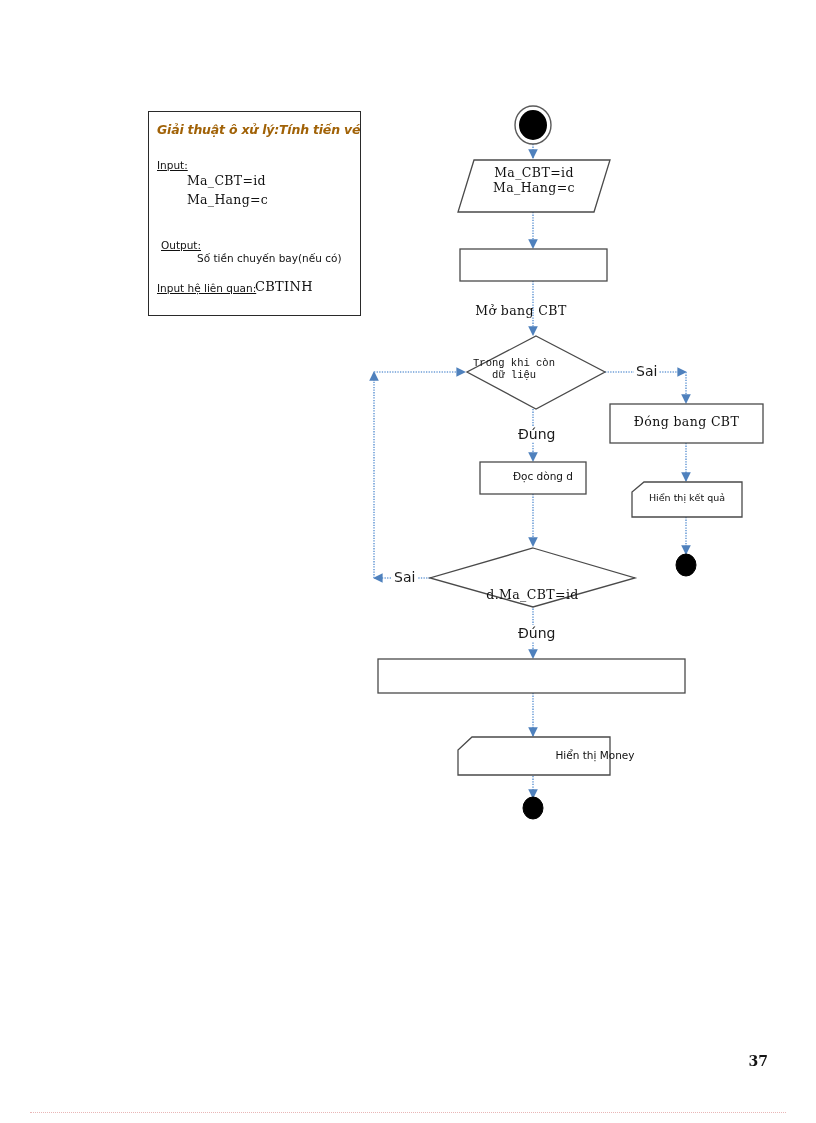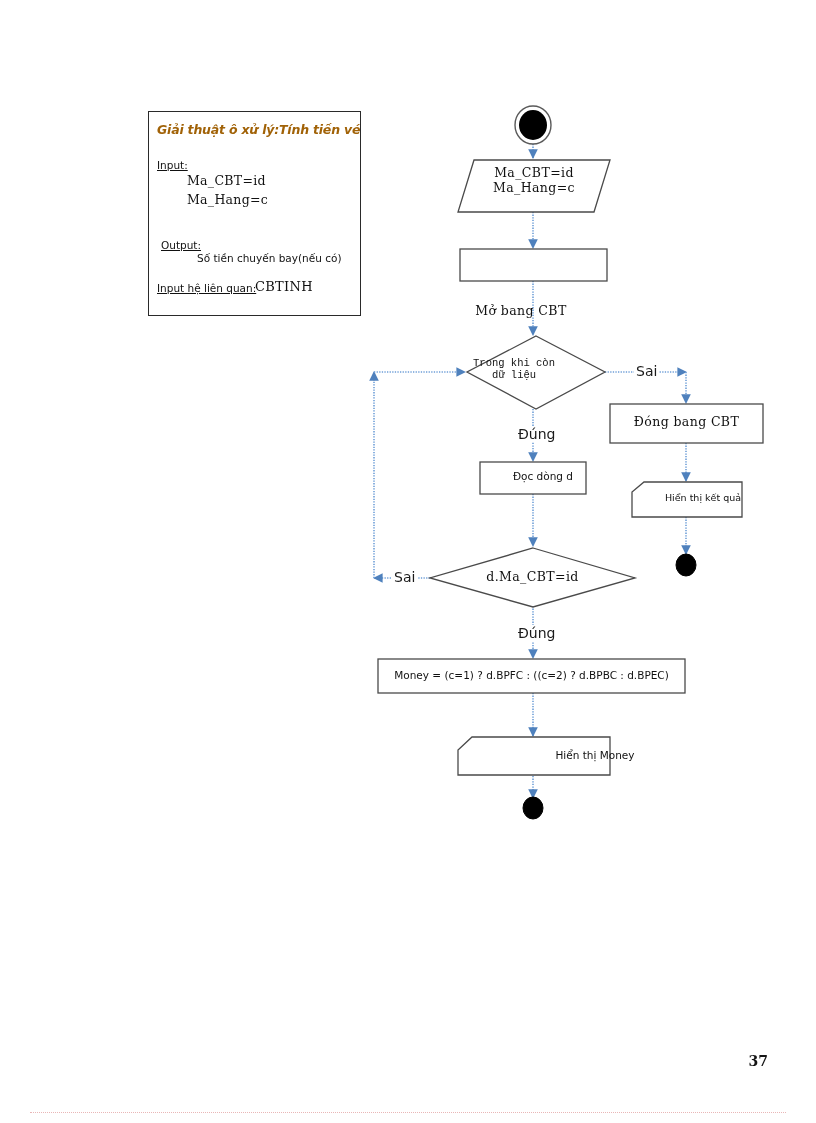--- a/index.html
+++ b/index.html
@@ -192,25 +192,24 @@
 
   <div class="node-label lab-serif" style="left:460px; top:256px; width:122px;margin-top:48px;">Mở bang CBT</div>
 
   <div class="node-label lab-sans" style="left:445px; top:357px; width:138px;font-family:Liberation Mono, monospace;">Trong khi còn
 dữ liệu</div>
 
   <div class="node-label lab-sans" style="left:480px; top:470px; width:126px;">Đọc dòng d</div>
 
   <div class="node-label lab-serif" style="left:610px; top:415px; width:153px;">Đóng bang CBT</div>
 
-  <div class="node-label lab-sans-sm" style="left:632px; top:492px; width:110px;margin-left:16px;">Hiển thị kết quả</div>
-
-  <div class="node-label lab-serif" style="left:430px; top:570px; width:205px;">d.Ma_CBT=id</div>
-
-  <div class="node-label lab-sans" style="left:378px; top:669px; width:307px;">Money = (c=1) ? d.BPFC : ((c=2) ? d.BPBC : d.BPEC)</div>
+  <div class="node-label lab-sans-sm" style="left:632px; top:492px; width:110px;">Hiển thị kết quả</div>
+
+  <div class="node-label lab-serif" style="left:430px; top:588px; width:205px;">d.Ma_CBT=id</div>
+
 
   <div class="node-label lab-sans" style="left:458px; top:749px; width:184px;padding-left:45px;">Hiển thị Money</div>
 
   <div class="edge-label" style="left:516px; top:426px;">Đúng</div>
 
   <div class="edge-label" style="left:634px; top:363px;">Sai</div>
 
   <div class="edge-label" style="left:516px; top:625px;">Đúng</div>
 
   <div class="edge-label" style="left:392px; top:569px;">Sai</div>

